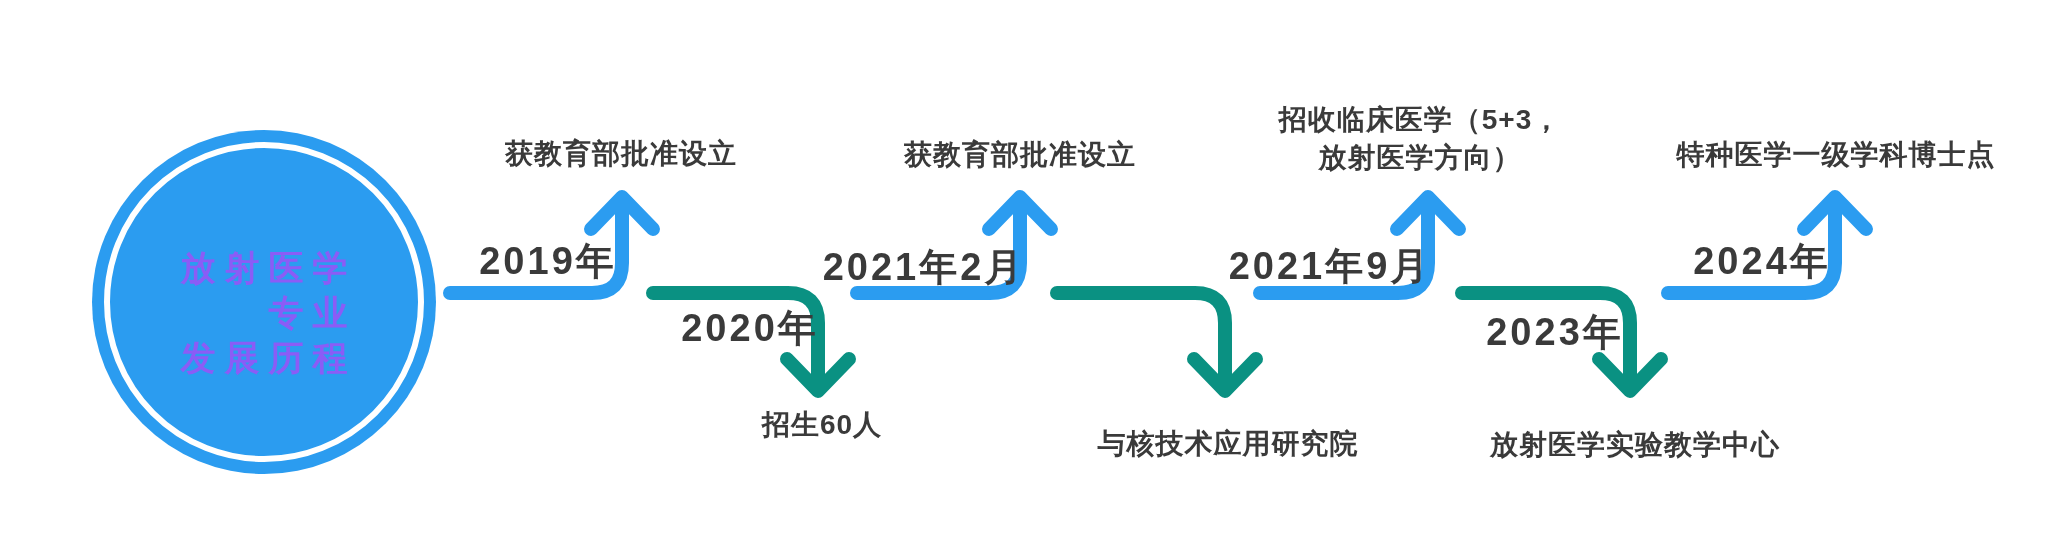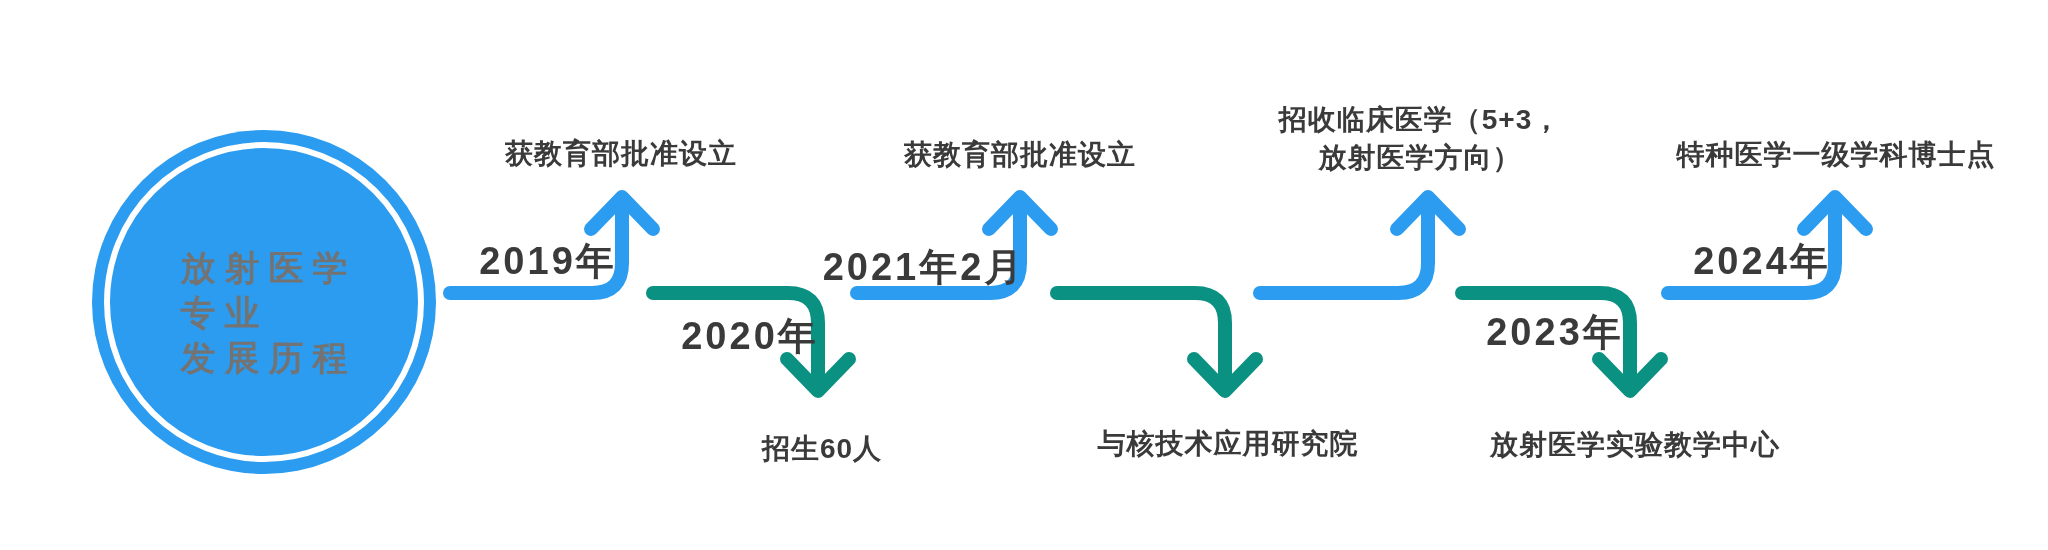--- a/index.html
+++ b/index.html
@@ -10,23 +10,23 @@
     font-family:"Liberation Sans","DejaVu Sans",sans-serif;
     overflow:hidden;
   }
   .diagram-svg{position:absolute;left:0;top:0;width:2048px;height:550px;}
   .swoosh{fill:none;stroke-width:14;stroke-linecap:round;stroke-linejoin:round;}
   .swoosh.blue{stroke:#2B9CF0;}
   .swoosh.green{stroke:#0A9182;}
   .hub-title{
     position:absolute;left:264px;top:312px;
     transform:translate(-50%,-50%);
-    color:#737373;font-weight:bold;font-size:35px;
+    color:#8b5cf6;font-weight:bold;font-size:35px;
     letter-spacing:9px;text-indent:9px;
-    line-height:45px;text-align:left;white-space:nowrap;
+    line-height:45px;text-align:right;white-space:nowrap;
   }
   .date-label{
     position:absolute;transform:translate(-50%,-50%);
     color:#3A3A3A;font-weight:bold;font-size:38px;
     letter-spacing:3px;white-space:nowrap;
   }
   .event-label{
     position:absolute;transform:translate(-50%,-50%);
     color:#3A3A3A;font-weight:bold;font-size:28px;
     letter-spacing:1px;line-height:38px;
@@ -58,29 +58,30 @@
     <path class="swoosh blue" d="M1668 293 H1805 Q1835 293 1835 263 V212 M1804 229 L1835 197 L1866 229"></path>
   </svg>
 
   <div class="hub-title">
     <div>放射医学</div>
     <div>专业</div>
     <div>发展历程</div>
   </div>
 
   <div class="date-label" style="left:548px;top:261px;">2019年</div>
-  <div class="date-label" style="left:750px;top:328px;margin-top:8px;">2020年</div>
+  <div class="date-label" style="left:750px;top:328px;">2020年</div>
   <div class="date-label" style="left:924px;top:267px;">2021年2月</div>
+  <div class="date-label" style="left:1330px;top:266px;">2021年9月</div>
   <div class="date-label" style="left:1555px;top:332px;">2023年</div>
   <div class="date-label" style="left:1762px;top:261px;">2024年</div>
 
   <div class="event-label" style="left:621px;top:154px;">
     <div>获教育部批准设立</div>
   </div>
-  <div class="event-label" style="left:822px;top:425px;margin-top:24px;">
+  <div class="event-label" style="left:822px;top:425px;">
     <div>招生60人</div>
   </div>
   <div class="event-label" style="left:1020px;top:155px;">
     <div>获教育部批准设立</div>
   </div>
   <div class="event-label" style="left:1228px;top:444px;">
     <div>与核技术应用研究院</div>
   </div>
   <div class="event-label" style="left:1420px;top:139px;">
     <div>招收临床医学（5+3，</div>

